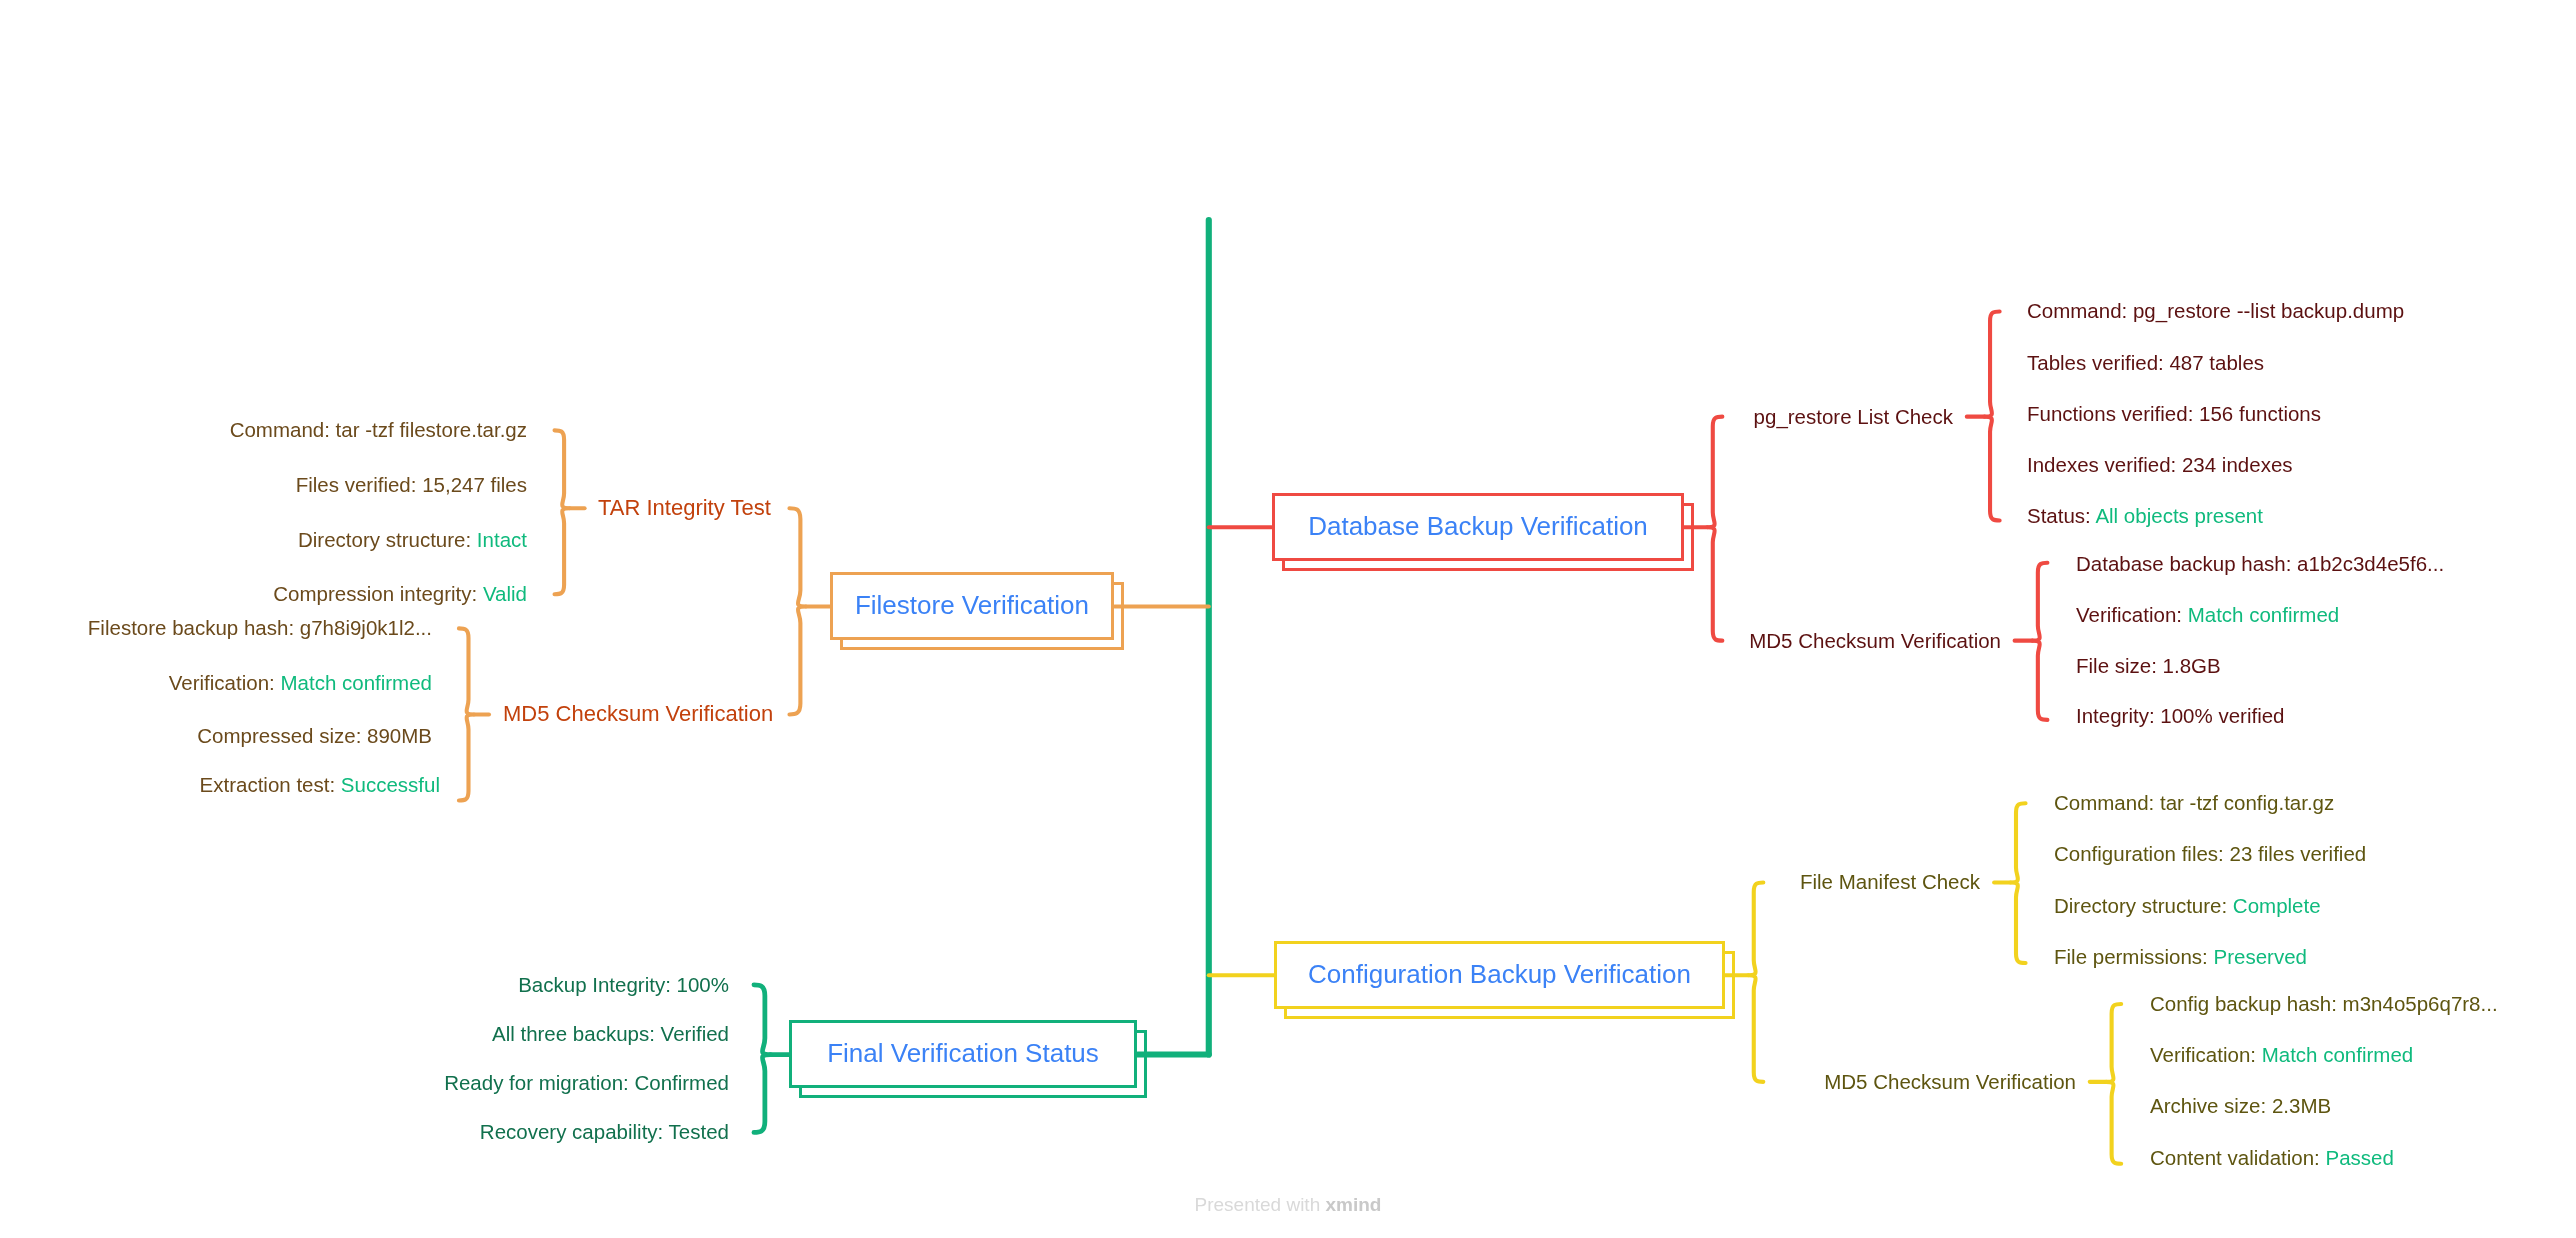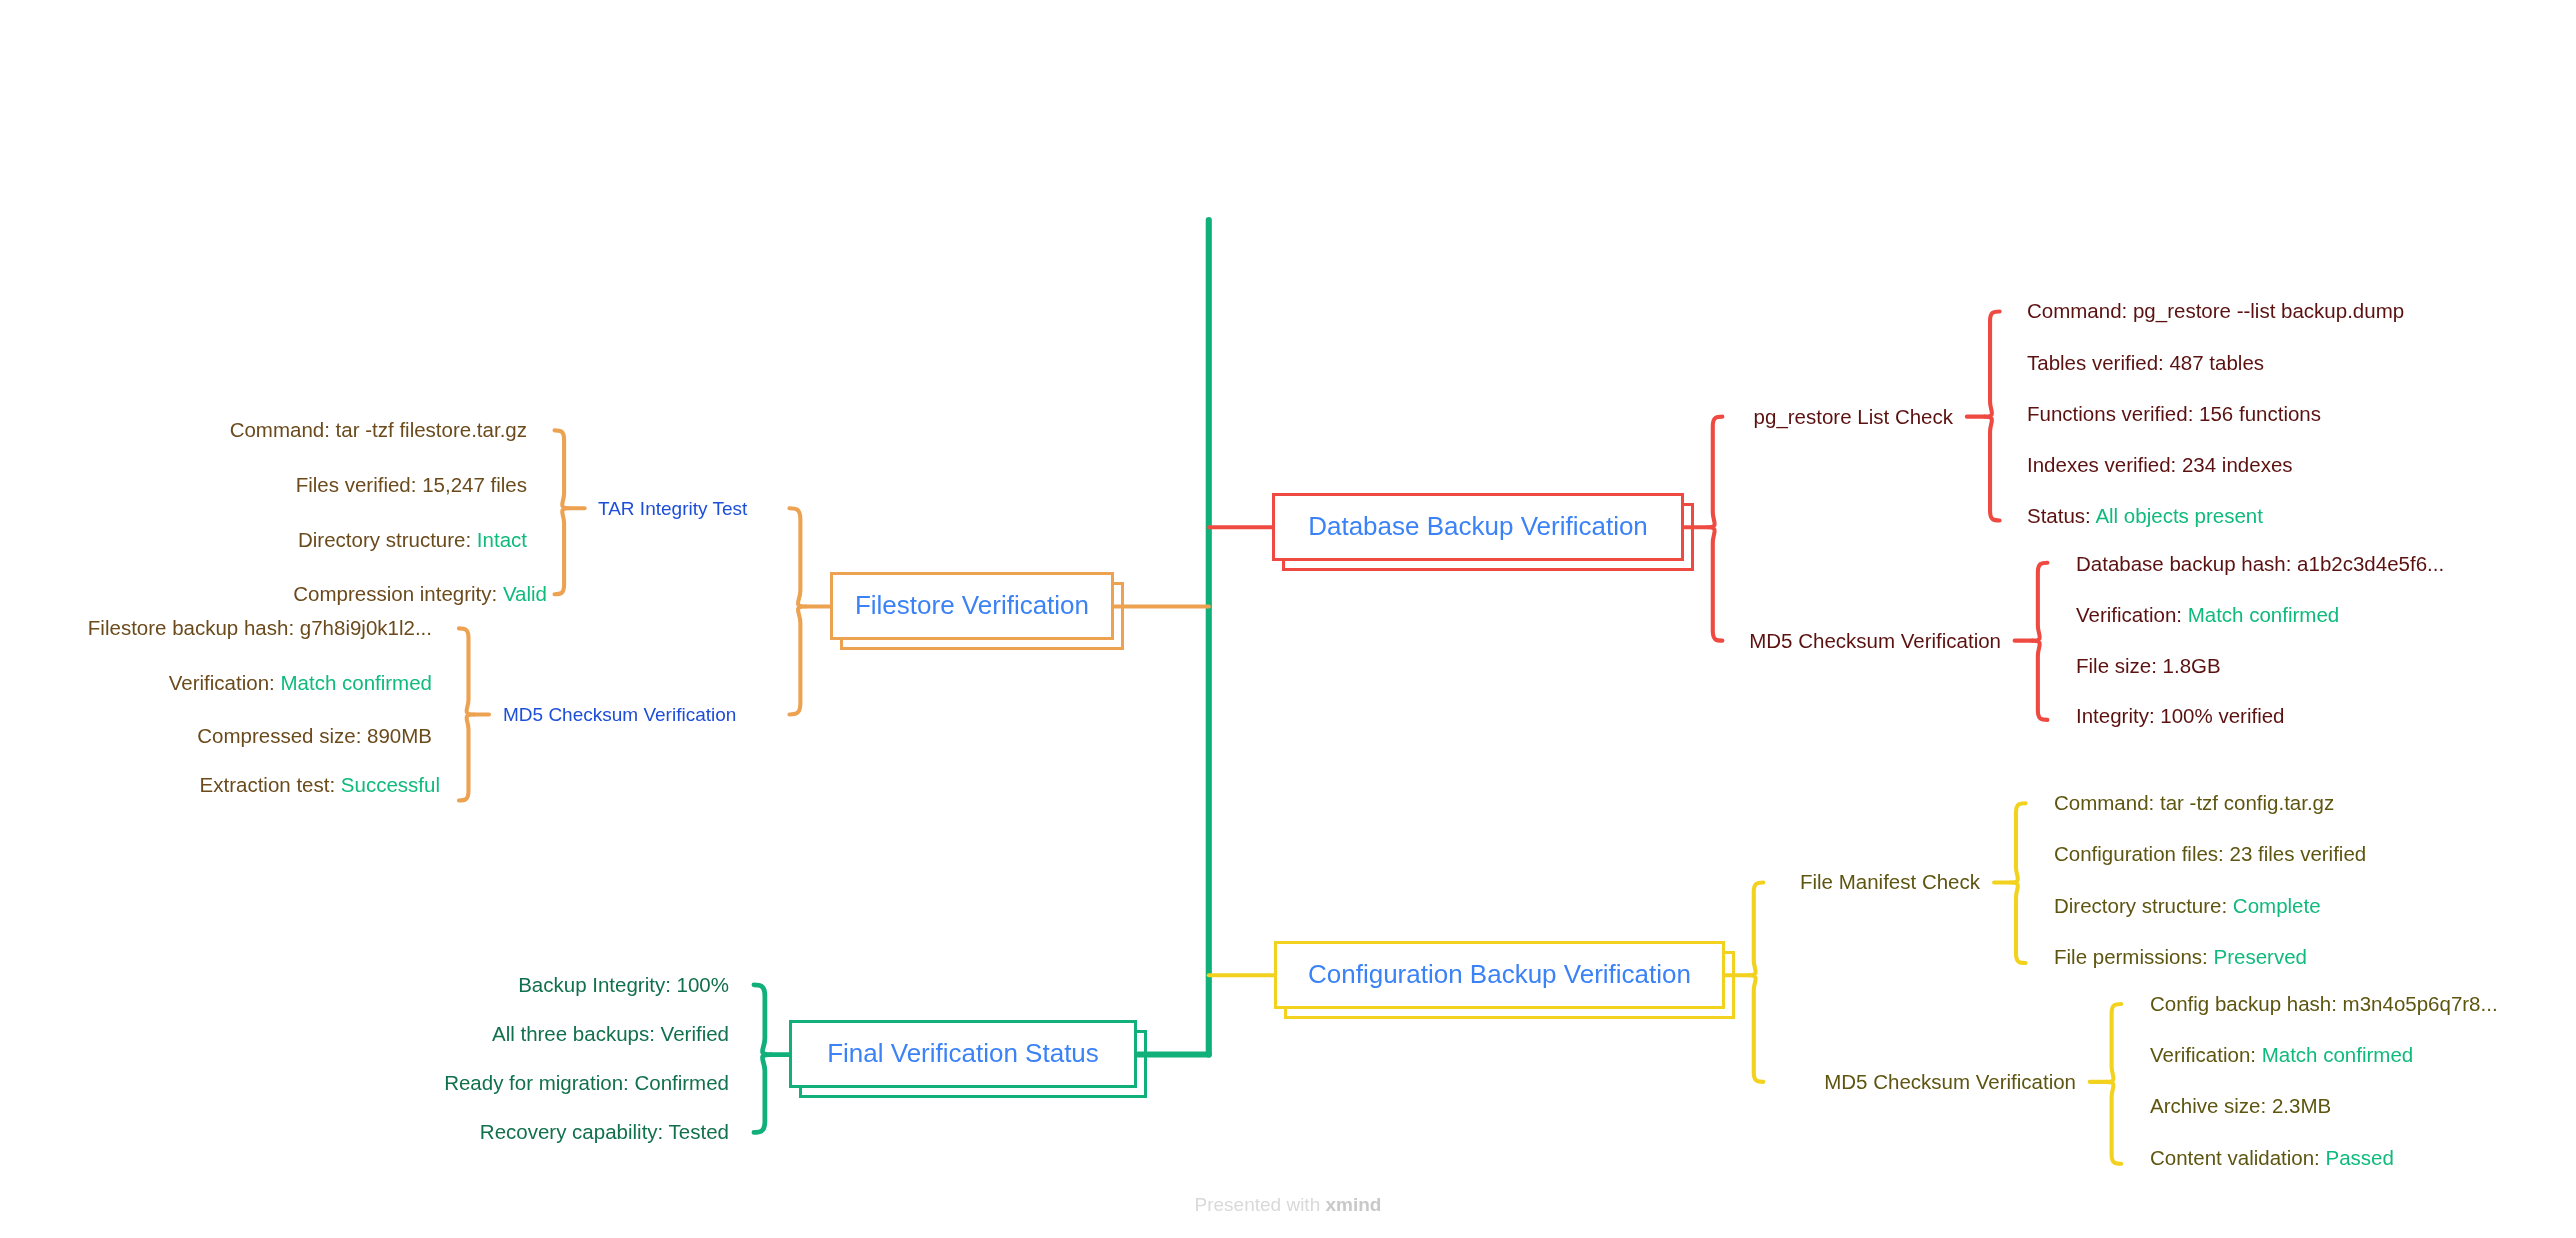--- a/index.html
+++ b/index.html
@@ -63,21 +63,21 @@
     line-height: 1;
   }
   .lbl.r { transform: translate(-100%, -50%); }  
   .lbl.l { transform: translate(0, -50%); }      
 
   .c-orange { color: #6b4a1c; }
   .c-red    { color: #5c1111; }
   .c-yellow { color: #5e5510; }
   .c-green  { color: #11704d; }
 
-  .sub.c-orange { color: #1d4ed8; font-size: 19px; }
+  .sub.c-orange { color: #c2410c; font-size: 22px; }
   .sub.c-red    { color: #5c1111; font-size: 20.5px; }
   .sub.c-yellow { color: #5e5510; font-size: 20.5px; }
 
   .ok { color: #0fba7d; }
 
   
   #watermark {
     position: absolute; left: 0; top: 1194px; width: 2576px;
     text-align: center; font-size: 19px; color: #d9d9d9;
   }
@@ -183,21 +183,21 @@
 
   <div class="lbl r c-orange" style="left:527px; top:430px;">
     <span>Command: tar -tzf filestore.tar.gz</span><span class="ok"></span>
   </div>
   <div class="lbl r c-orange" style="left:527px; top:485px;">
     <span>Files verified: 15,247 files</span><span class="ok"></span>
   </div>
   <div class="lbl r c-orange" style="left:527px; top:540px;">
     <span>Directory structure: </span><span class="ok">Intact</span>
   </div>
-  <div class="lbl r c-orange" style="left:527px; top:594px;margin-left:20px;">
+  <div class="lbl r c-orange" style="left:527px; top:594px;">
     <span>Compression integrity: </span><span class="ok">Valid</span>
   </div>
 
   <div class="lbl r c-orange" style="left:432px; top:628px;">
     <span>Filestore backup hash: g7h8i9j0k1l2...</span><span class="ok"></span>
   </div>
   <div class="lbl r c-orange" style="left:432px; top:683px;">
     <span>Verification: </span><span class="ok">Match confirmed</span>
   </div>
   <div class="lbl r c-orange" style="left:432px; top:736px;">

